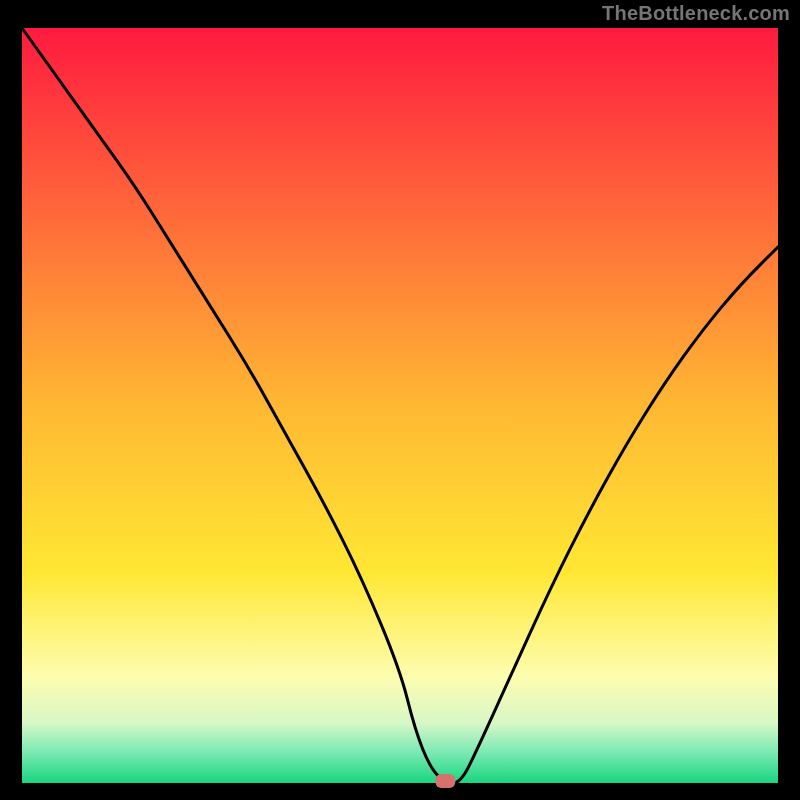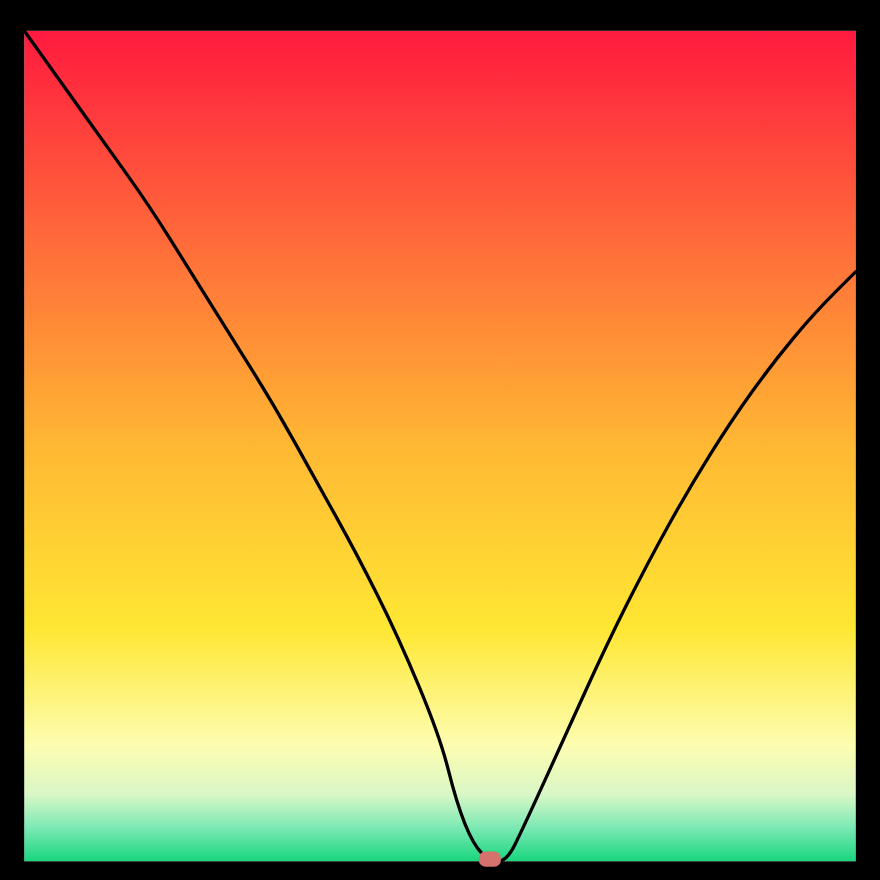--- a/index.html
+++ b/index.html
@@ -42,13 +42,14 @@
         </linearGradient>
       </defs>
       <rect x="22" y="28" width="756" height="755" fill="url(#bg-grad)"></rect>
       <rect x="0" y="0" width="800" height="28" fill="#000000"></rect>
       <rect x="0" y="783" width="800" height="17" fill="#000000"></rect>
       <rect x="0" y="0" width="22" height="800" fill="#000000"></rect>
       <rect x="778" y="0" width="22" height="800" fill="#000000"></rect>
       <path d="M 22 28 Q 59.800000000000004 80.84999999999991 78.7 107.27499999999998 Q 97.60000000000001 133.70000000000005 116.5 160.125 Q 135.39999999999998 186.54999999999995 154.3 216.75 Q 173.20000000000002 246.95000000000005 192.10000000000002 277.15000000000003 Q 211 307.35 229.89999999999998 337.54999999999995 Q 248.79999999999998 367.74999999999994 267.7 401.72499999999997 Q 286.59999999999997 435.7 305.5 469.67499999999995 Q 324.40000000000003 503.65 343.3 541.4 Q 362.2 579.15 381.1 624.45 Q 400 669.75 407.56 699.95 Q 415.12 730.15 422.68 749.025 Q 430.24 767.9 437.8 775.45 Q 445.36 783 452.91999999999996 783 Q 460.47999999999996 783 468.03999999999996 767.9 Q 475.59999999999997 752.8 494.5 711.275 Q 513.4000000000001 669.75 532.3 628.225 Q 551.1999999999999 586.7 570.0999999999999 548.95 Q 589 511.2 607.9000000000001 477.225 Q 626.8000000000001 443.25 645.7 413.04999999999995 Q 664.6 382.84999999999997 683.5 356.42499999999995 Q 702.4 330 721.3 307.35 Q 740.1999999999999 284.7 759.0999999999999 265.82500000000005 T 778 246.95000000000005" fill="none" stroke="#000" stroke-width="3" stroke-linecap="round"></path>
       <rect x="435.36" y="774" width="20" height="14" rx="6" fill="#d6726e"></rect>
     </svg>
+  <div class="attribution">TheBottleneck.com</div>
 </div>
 
 </body></html>

